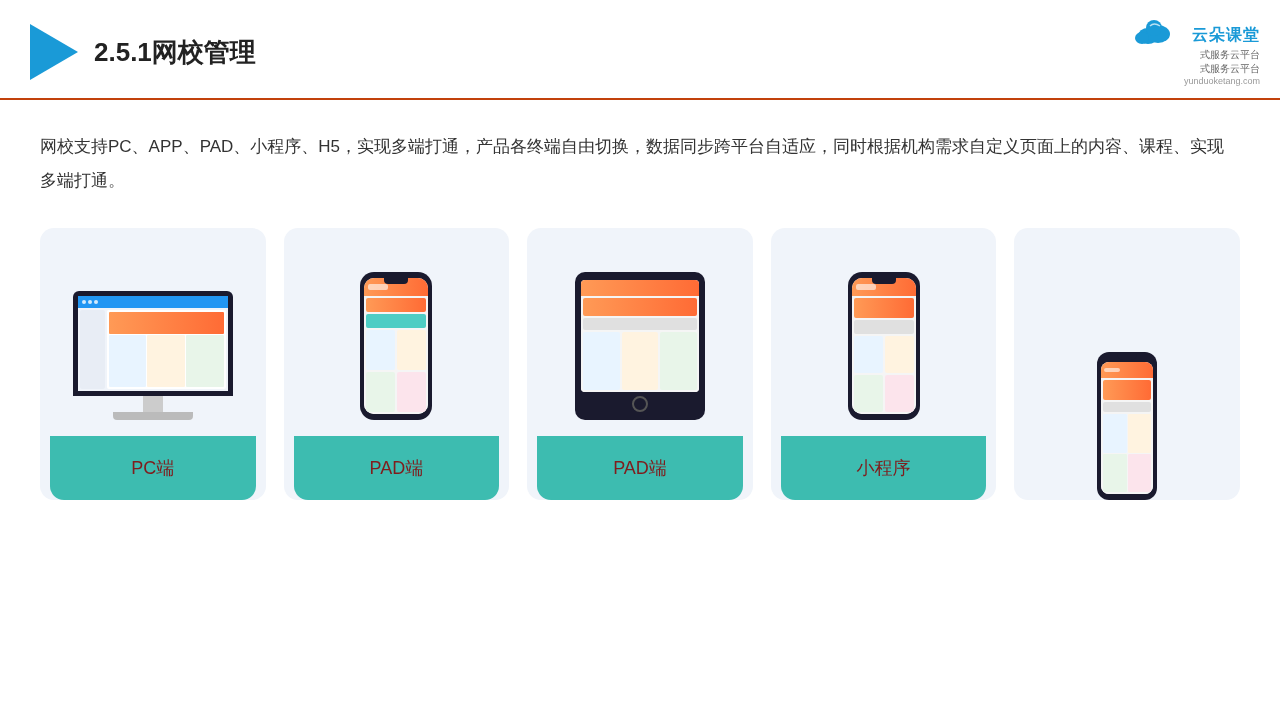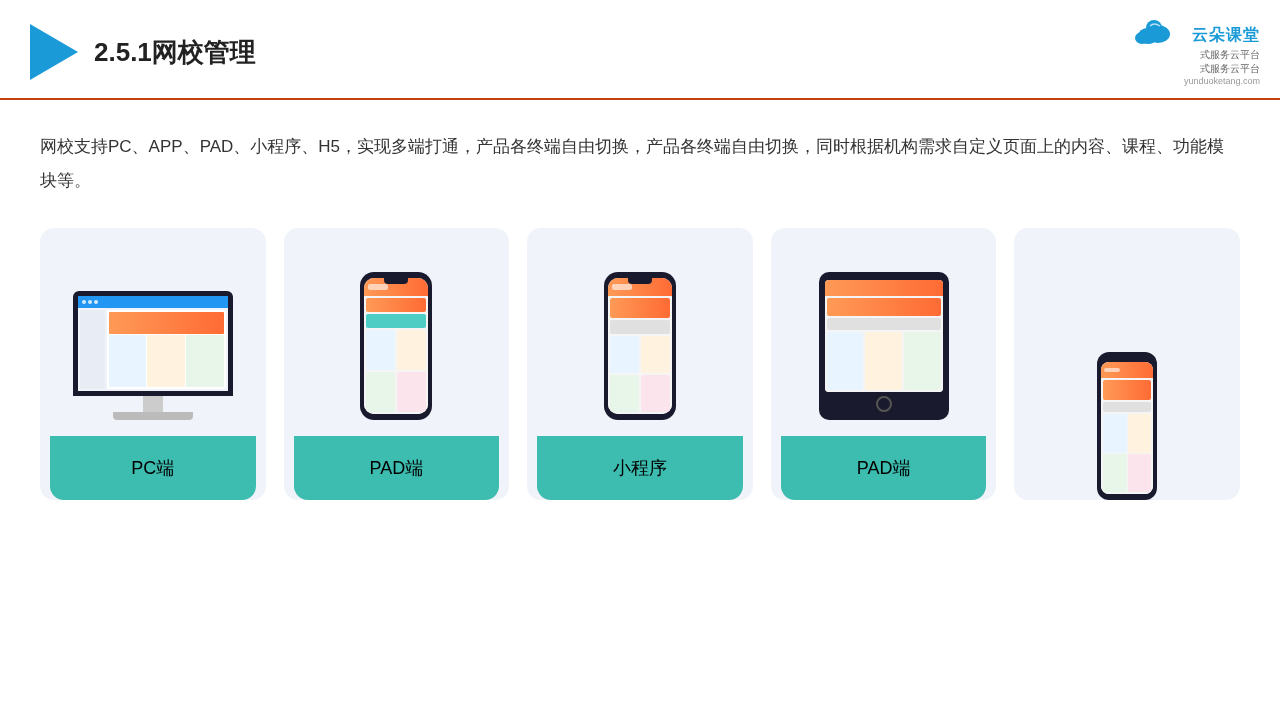--- a/index.html
+++ b/index.html
@@ -105,21 +105,21 @@
       flex: 1;
       display: flex;
       align-items: flex-end;
       justify-content: center;
       min-height: 170px;
       width: 100%;
     }
     .device-label {
       width: 100%;
       background: #3dbcb0;
-      color: #000000;
+      color: #7f1d1d;
       font-size: 18px;
       font-weight: 500;
       text-align: center;
       padding: 20px 0;
       margin-top: 16px;
       border-radius: 0 0 14px 14px;
     }
 
     
     .desktop-mock {
@@ -418,21 +418,21 @@
       <div class="brand-subtitle">
         <div>式服务云平台</div>
         <div>式服务云平台</div>
       </div>
       <div class="brand-url">yunduoketang.com</div>
     </div>
   </div>
 </div>
 
 <div class="content">
-  <p class="description">网校支持PC、APP、PAD、小程序、H5，实现多端打通，产品各终端自由切换，产品各终端自由切换，同时根据机构需求自定义页面上的内容、课程、功能模块等。</p>
+  <p class="description">网校支持PC、APP、PAD、小程序、H5，实现多端打通，产品各终端自由切换，数据同步跨平台自适应，同时根据机构需求自定义页面上的内容、课程、实现多端打通。</p>
 
   <div class="devices-grid">
 
     <div class="device-card">
       <div class="device-image-area">
         <div class="desktop-mock">
           <div class="monitor-frame">
             <div class="monitor-screen-content">
               <div class="screen-header-bar">
                 <div class="screen-dot"></div>
@@ -478,44 +478,20 @@
               </div>
             </div>
           </div>
         </div>
       </div>
       <div class="device-label">PAD端</div>
     </div>
 
     <div class="device-card">
       <div class="device-image-area">
-        <div class="phone-mock">
-          <div class="phone-notch"></div>
-          <div class="phone-screen">
-            <div class="phone-screen-top">
-              <div style="width:20px;height:6px;background:rgba(255,255,255,0.6);border-radius:2px;"></div>
-            </div>
-            <div class="phone-screen-content">
-              <div class="phone-content-row" style="background:linear-gradient(90deg,#ff9a56,#ff6b35);height:20px;"></div>
-              <div class="phone-content-row"></div>
-              <div class="phone-content-grid">
-                <div class="phone-grid-item"></div>
-                <div class="phone-grid-item"></div>
-                <div class="phone-grid-item"></div>
-                <div class="phone-grid-item"></div>
-              </div>
-            </div>
-          </div>
-        </div>
-      </div>
-      <div class="device-label">小程序</div>
-    </div>
-
-    <div class="device-card">
-      <div class="device-image-area">
         <div class="tablet-mock">
           <div class="tablet-screen">
             <div class="tablet-screen-top"></div>
             <div class="tablet-screen-body">
               <div class="tablet-content-row" style="background: linear-gradient(90deg,#ff9a56,#ff6b35);height:18px;"></div>
               <div class="tablet-content-row"></div>
               <div class="tablet-cards-row">
                 <div class="tablet-card"></div>
                 <div class="tablet-card"></div>
                 <div class="tablet-card"></div>
@@ -523,20 +499,44 @@
             </div>
           </div>
           <div class="tablet-home-btn"></div>
         </div>
       </div>
       <div class="device-label">PAD端</div>
     </div>
 
     <div class="device-card">
       <div class="device-image-area">
+        <div class="phone-mock">
+          <div class="phone-notch"></div>
+          <div class="phone-screen">
+            <div class="phone-screen-top">
+              <div style="width:20px;height:6px;background:rgba(255,255,255,0.6);border-radius:2px;"></div>
+            </div>
+            <div class="phone-screen-content">
+              <div class="phone-content-row" style="background:linear-gradient(90deg,#ff9a56,#ff6b35);height:20px;"></div>
+              <div class="phone-content-row"></div>
+              <div class="phone-content-grid">
+                <div class="phone-grid-item"></div>
+                <div class="phone-grid-item"></div>
+                <div class="phone-grid-item"></div>
+                <div class="phone-grid-item"></div>
+              </div>
+            </div>
+          </div>
+        </div>
+      </div>
+      <div class="device-label">小程序</div>
+    </div>
+
+    <div class="device-card">
+      <div class="device-image-area">
         <div class="phone-mini">
           <div class="phone-mini-notch"></div>
           <div class="phone-mini-screen">
             <div class="phone-mini-top">
               <div style="width:16px;height:4px;background:rgba(255,255,255,0.6);border-radius:2px;"></div>
             </div>
             <div class="phone-mini-body">
               <div class="mini-row banner"></div>
               <div class="mini-row"></div>
               <div class="mini-grid">

